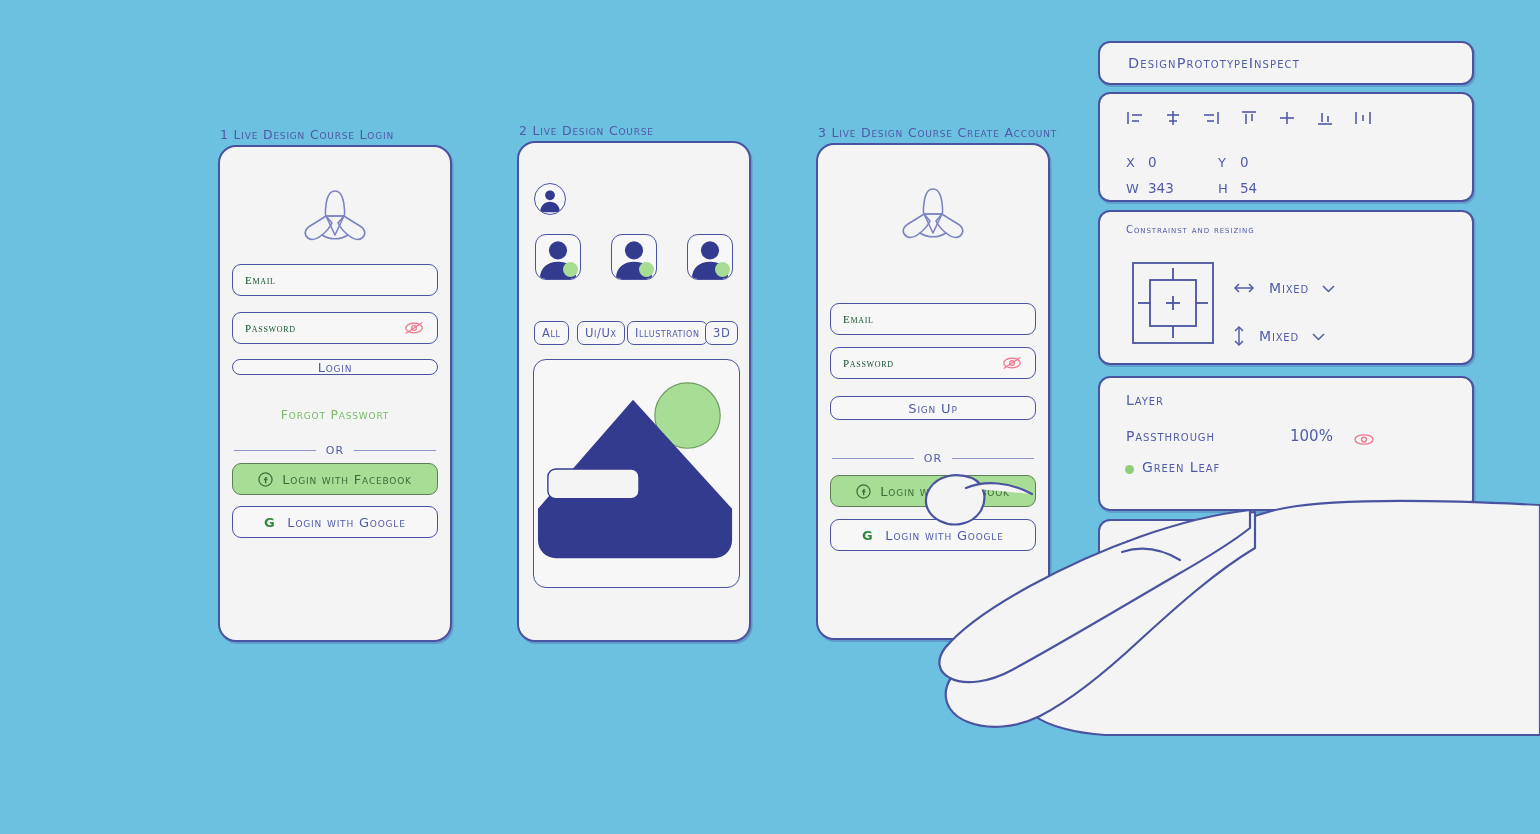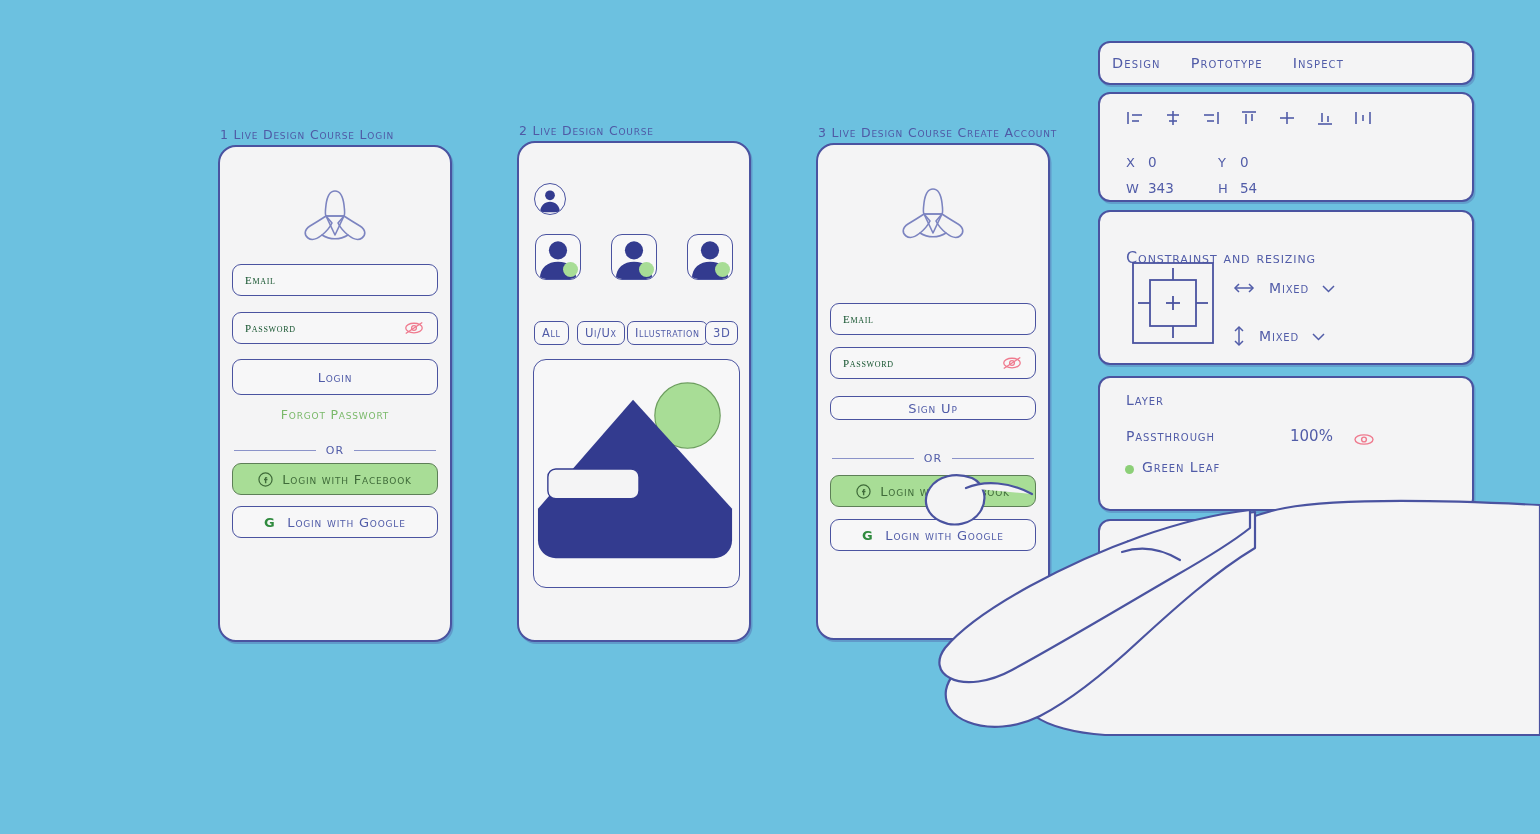--- a/index.html
+++ b/index.html
@@ -144,33 +144,33 @@
 
   
   .panel {
     position: absolute;
     background: #f4f4f5;
     border: 2px solid #4a53a0;
     border-radius: 12px;
     box-shadow: 1.5px 2px 0 rgba(74,83,160,.3);
   }
   .panel-tabs {
-    display: flex; align-items: center; gap: 30px;
-    height: 100%; padding-left: 12px;
+    display: flex; align-items: center; 
+    height: 100%; padding-left: 28px;
   }
   .tab {
     font-size: 14.5px;
     color: #515ca8;
     font-variant: small-caps;
     letter-spacing: 1.1px;
   }
   .panel-title {
     position: absolute; top: 12px; left: 26px;
-    font-size: 16px; color: #515ca8;
-    font-variant: small-caps; letter-spacing: .9px; margin-top: 24px;
+    font-size: 10px; color: #515ca8;
+    font-variant: small-caps; letter-spacing: .9px;
   }
   .align-row {
     position: absolute; top: 16px; left: 26px;
     display: flex; align-items: center; gap: 20px;
   }
   .dim-grid {
     position: absolute; left: 26px; top: 60px;
     display: grid;
     grid-template-columns: 22px 70px 22px 70px;
     row-gap: 10px;
@@ -239,21 +239,21 @@
 
       <div class="field" style="left:12px; top:165px; right:12px; height:32px;">
         <span class="ph">Password</span>
         <svg class="eye-slash" viewBox="0 0 24 15">
           <ellipse cx="12" cy="7.5" rx="9" ry="5.2" fill="none" stroke="#ef7a8e" stroke-width="1.4"></ellipse>
           <circle cx="12" cy="7.5" r="2.6" fill="none" stroke="#ef7a8e" stroke-width="1.4"></circle>
           <line x1="3" y1="13.5" x2="21" y2="1.5" stroke="#ef7a8e" stroke-width="1.4"></line>
         </svg>
       </div>
 
-      <div class="btn" style="left:12px; top:212px; right:12px; height:36px;">
+      <div class="btn" style="left:12px; top:212px; right:12px; height:16px;">
         <span class="lbl">Login</span>
       </div>
 
       <div class="link-text" style="top:260px;">Forgot Passwort</div>
 
       <div class="or-row" style="top:297px;">
         <span class="line"></span>
         <span class="or">OR</span>
         <span class="line"></span>
       </div>

